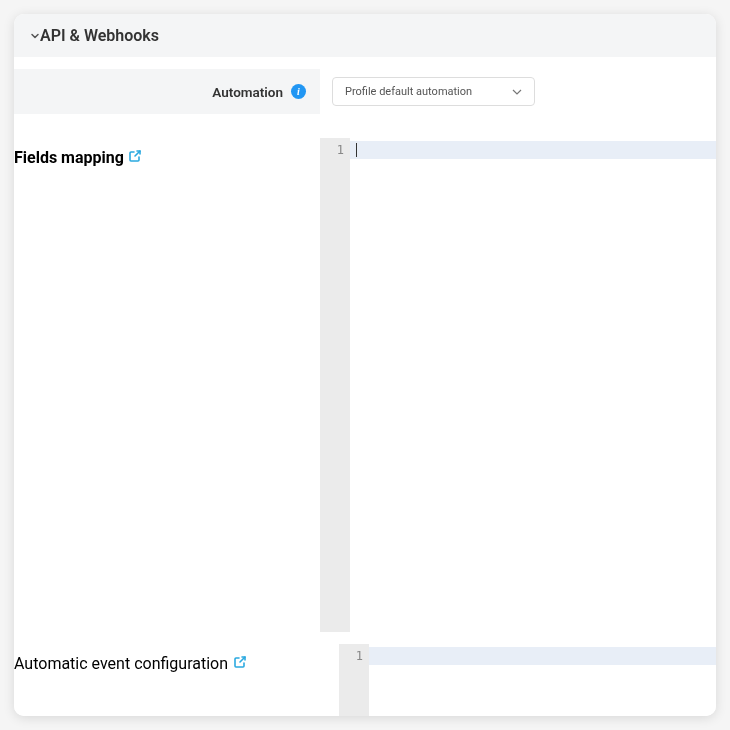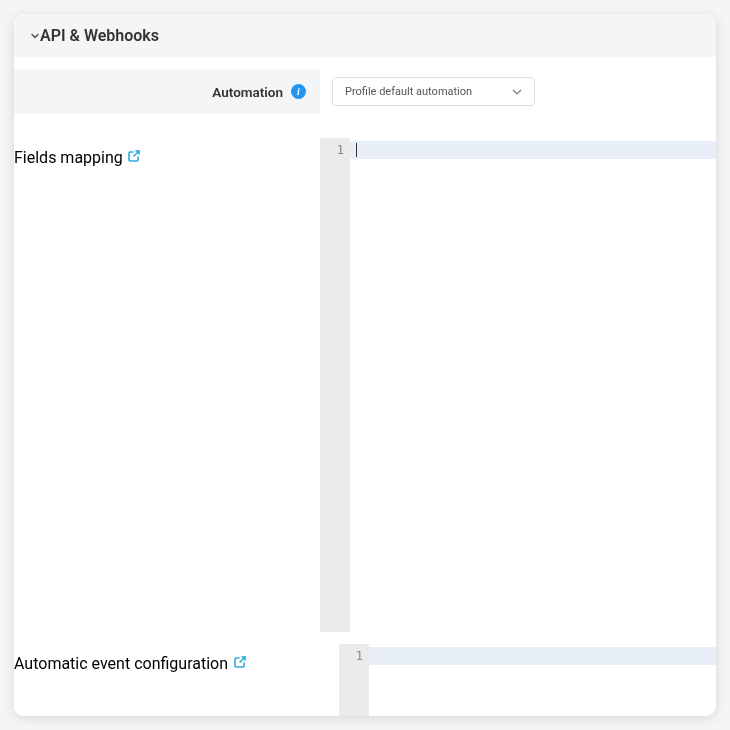--- a/index.html
+++ b/index.html
@@ -126,20 +126,21 @@
     .code-row .label-col {
       align-items: flex-start;
       padding-top: 10px;
     }
     .code-row.tall { flex: 1; min-height: 0; }
     .code-row.tall .label-col-wrap {
       width: 306px;
       flex-shrink: 0;
       display: flex;
       flex-direction: column;
+      font-weight: bold;
     }
     .code-row.tall .label-col {
       width: 100%;
       height: 38px;
     }
     .code-row.tall .label-blank {
       flex: 1;
       background: #fff;
     }
     .code-editor {

